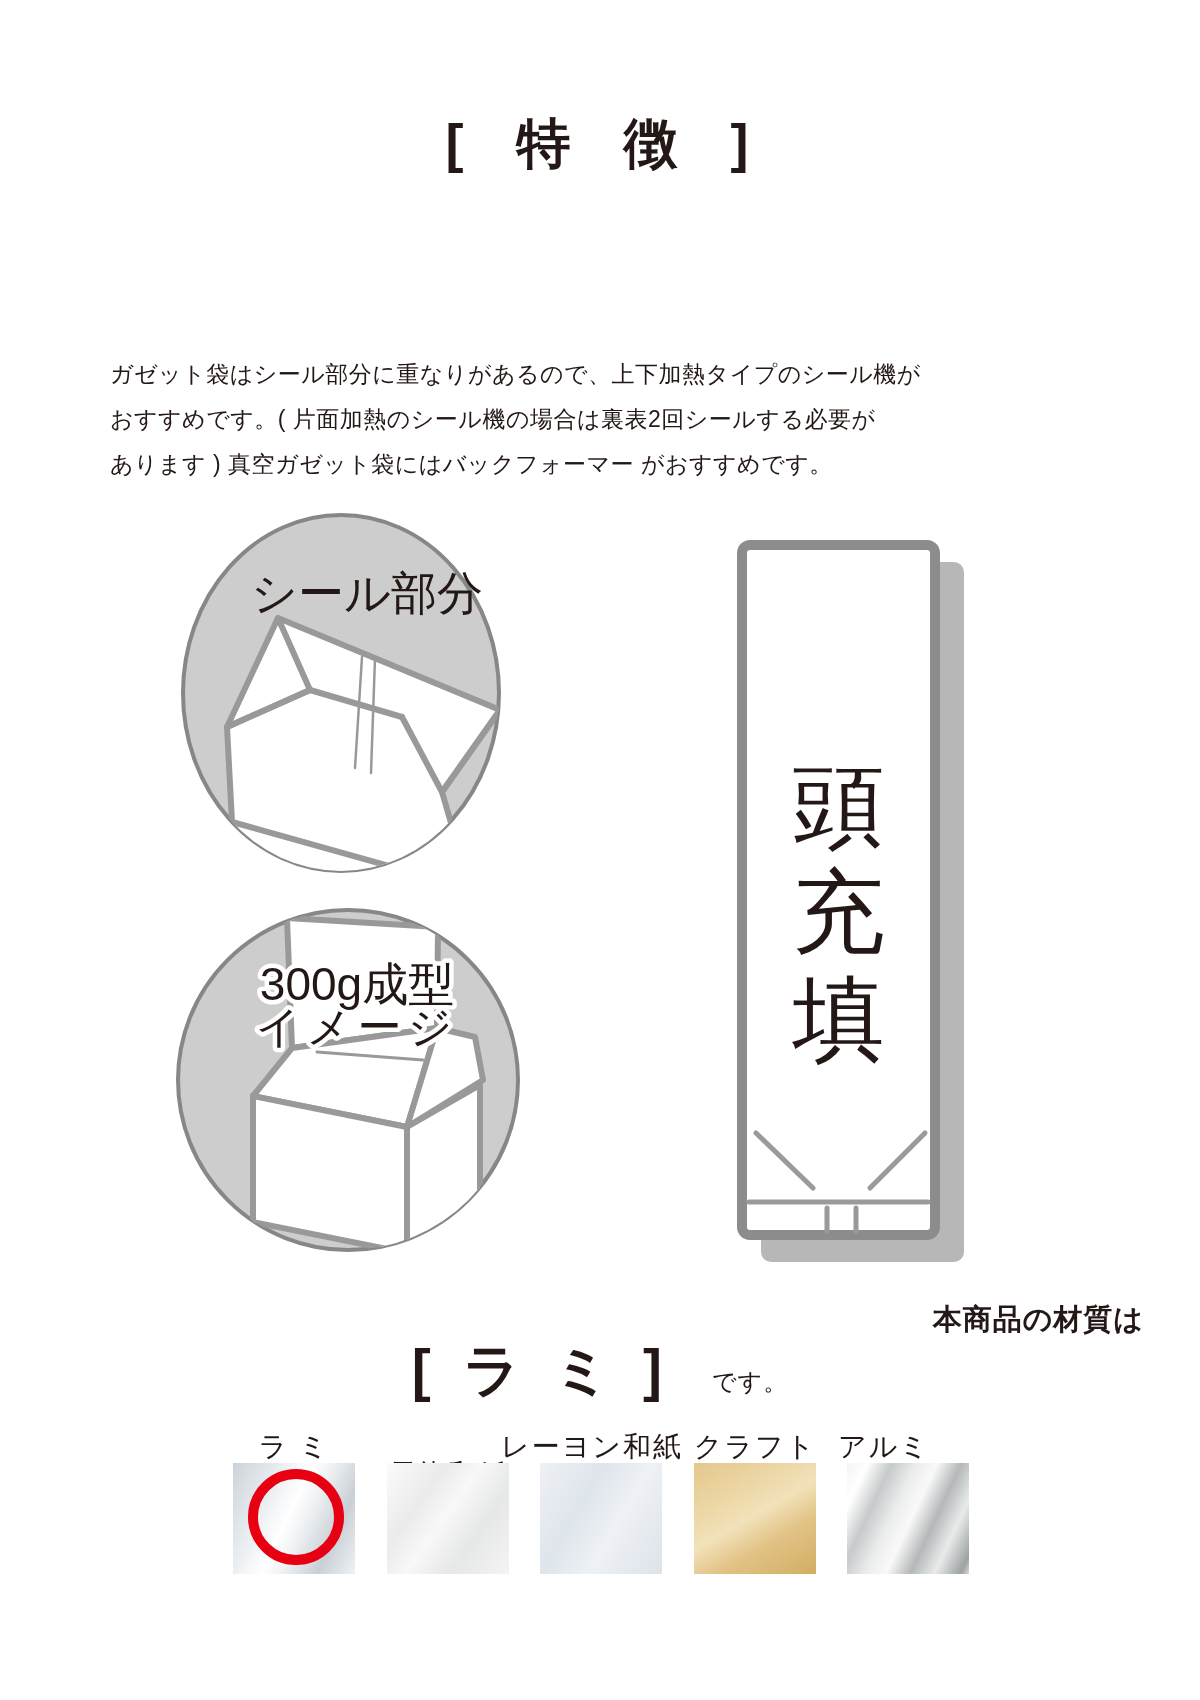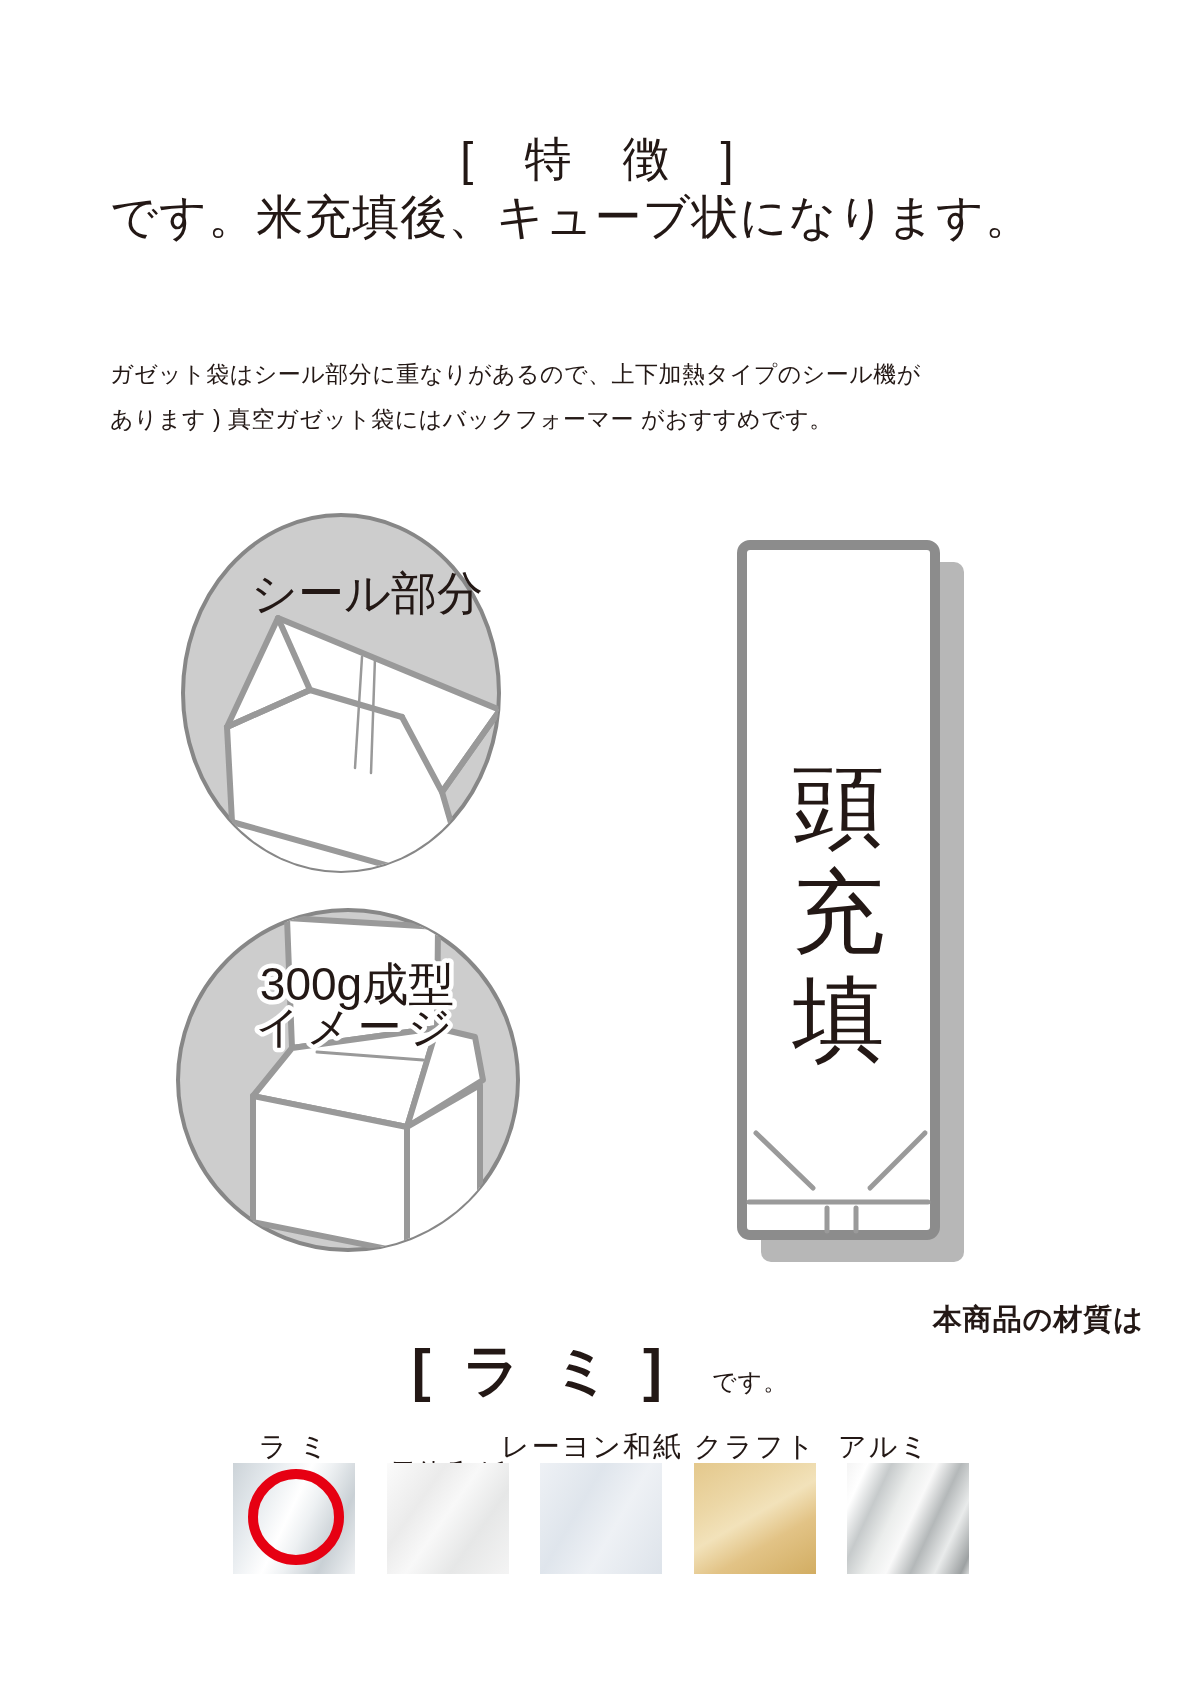--- a/index.html
+++ b/index.html
@@ -5,21 +5,21 @@
   html,body{margin:0;padding:0;}
   body{
     width:1200px;height:1700px;position:relative;background:#ffffff;
     font-family:"Liberation Sans","DejaVu Sans",sans-serif;color:#231815;
     overflow:hidden;
   }
   .abs{position:absolute;}
   
   .page-title{
     left:0;top:108px;width:1200px;text-align:center;
-    font-size:47px;font-weight:400;letter-spacing:6px;word-spacing:26px;margin-top:20px;
+    font-size:54px;font-weight:700;letter-spacing:6px;word-spacing:26px;
   }
   .lead{
     left:110px;top:182px;width:1020px;
     font-size:47px;font-weight:500;line-height:69px;letter-spacing:1px;
   }
   .desc{
     left:110px;top:352px;width:1000px;
     font-size:23px;font-weight:500;line-height:45px;letter-spacing:0.5px;
   }
   
@@ -63,25 +63,25 @@
     background:linear-gradient(115deg,#f4f4f4 0%,#ffffff 12%,#c6cacb 26%,#ebedec 40%,#f9f9f9 52%,#b4b8b9 66%,#e9ebeb 80%,#9da1a2 95%,#d7d9d9 100%);
   }
   .ring-svg{left:0;top:0;}
 </style>
 </head>
 <body>
 
 <div class="abs page-title">[ 特 徴 ]</div>
 
 <div class="abs lead">
-  <div>です。米充填後、キューブ状になります。</div>
 </div>
 
 <div class="abs desc">
   <div>ガゼット袋はシール部分に重なりがあるので、上下加熱タイプのシール機が</div>
+  <div>おすすめです。( 片面加熱のシール機の場合は裏表2回シールする必要が</div>
   <div>あります ) 真空ガゼット袋にはバックフォーマー がおすすめです。</div>
 </div>
 
 <svg class="abs circle-svg" style="left:179px;top:513px;" width="324" height="360" viewBox="0 0 324 360">
   <defs>
     <clipPath id="clipC1">
         <ellipse cx="162" cy="180" rx="158" ry="178"></ellipse>
       </clipPath>
   </defs>
   <ellipse cx="162" cy="180" rx="158" ry="178" fill="#cdcdcd" stroke="#878787" stroke-width="4"></ellipse>

